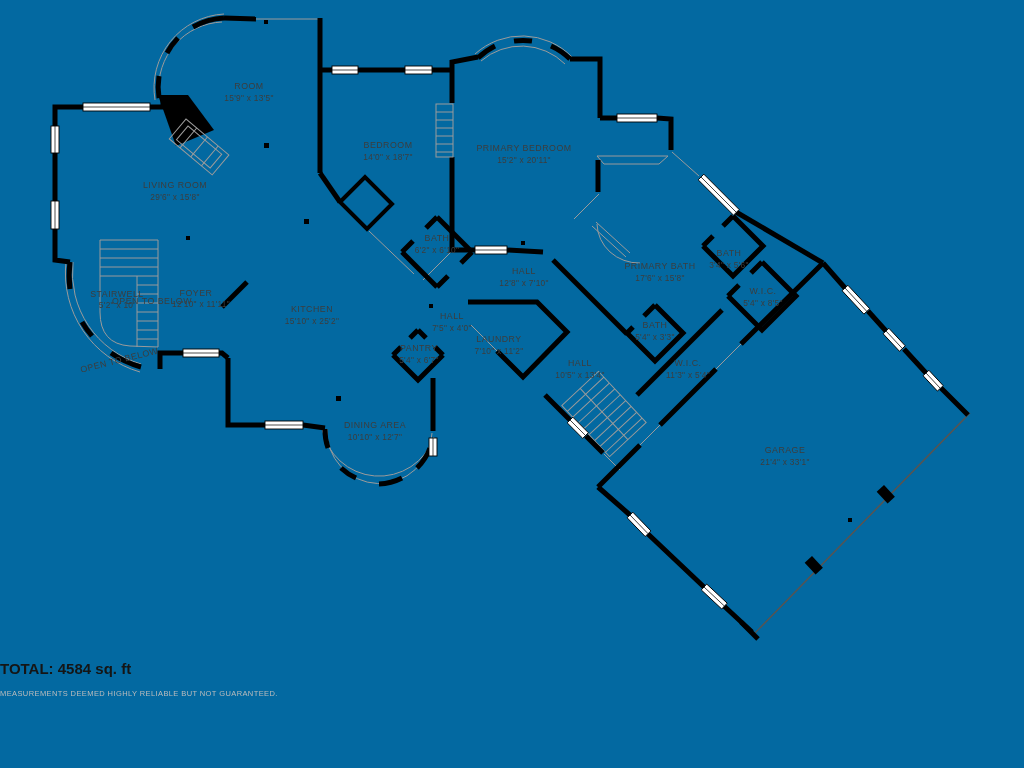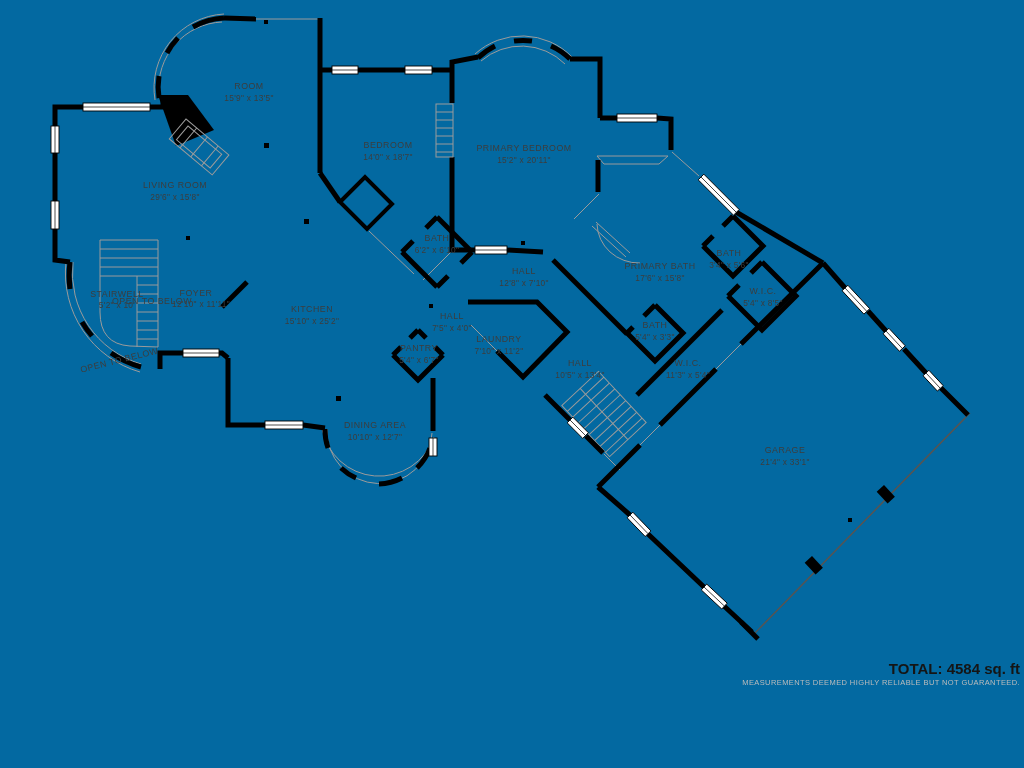--- a/index.html
+++ b/index.html
@@ -12,24 +12,24 @@
   .tn  {fill:none;stroke:#9b9b9b;stroke-width:1;}
   .tn2 {fill:none;stroke:#555;stroke-width:1.2;}
   .wb  {fill:#000;stroke:none;}
   .winr rect{fill:#fff;stroke:#000;stroke-width:.9;}
   .winr line{stroke:#000;stroke-width:.7;}
   text.rn{font-family:"Liberation Sans",sans-serif;font-size:8.8px;fill:#3d3d3d;
           letter-spacing:.5px;text-anchor:middle;}
   text.rd{font-family:"Liberation Sans",sans-serif;font-size:8.3px;fill:#3d3d3d;
           letter-spacing:.3px;text-anchor:middle;}
   
-  .footer{position:absolute;left:0;right:4px;top:660px;text-align:right;color:#151515;}
+  .footer{position:absolute;left:0;right:12px;top:660px;text-align:left;color:#151515;}
   .f1{font-size:15px;font-weight:bold;line-height:18px;}
   .f2{font-size:14.5px;line-height:18px;}
-  .f5{font-size:7.5px;color:#bcbcbc;letter-spacing:.4px;}
+  .f5{font-size:7.5px;color:#bcbcbc;letter-spacing:.4px;margin-top:11px;}
 </style>
 </head>
 <body>
 
 <div class="page">
 <svg width="1024" height="655" viewBox="0 0 1024 655">
 
   <g>
 
     <path class="tn" d="M159,94 A66,66 0 0 1 222,22"></path>

